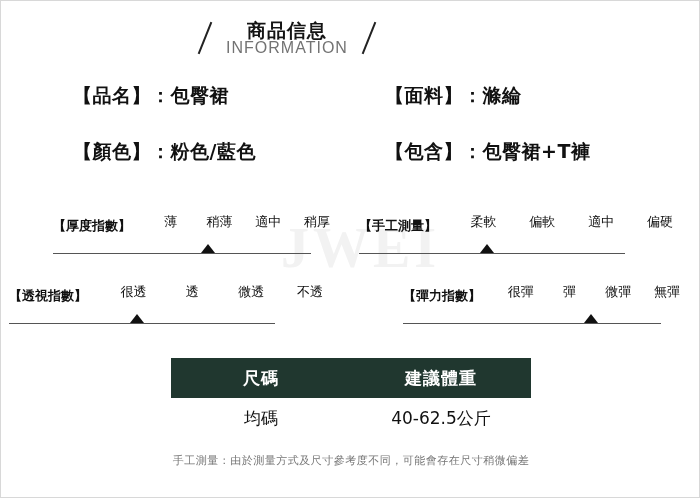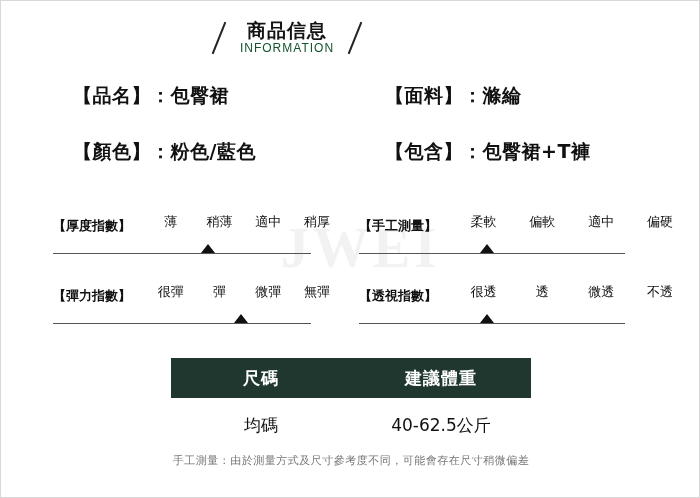--- a/index.html
+++ b/index.html
@@ -54,24 +54,24 @@
     padding: 0 26px;
   }
   .header-title {
     font-size: 19px;
     font-weight: bold;
     line-height: 22px;
     letter-spacing: 1px;
     color: #141414;
   }
   .header-sub {
-    font-size: 12px;
+    font-size: 16px;
     line-height: 14px;
     letter-spacing: 1px;
-    color: #14532d;
+    color: #737373;
     font-family: "Liberation Sans", sans-serif;
   }
   .slash {
     position: absolute;
     top: 2px;
     width: 2px;
     height: 34px;
     background: #222;
     transform: rotate(22deg);
   }
@@ -185,21 +185,22 @@
   .size-head div {
     flex: 1;
     text-align: center;
     font-size: 17px;
     font-weight: bold;
     letter-spacing: 1px;
   }
   .size-body {
     display: flex;
     height: 32px;
-    margin-top: 16px;
+    align-items: center;
+    margin-top: 4px;
   }
   .size-body div {
     flex: 1;
     text-align: center;
     font-size: 17px;
     color: #111;
   }
 
   
   .footer-note {
@@ -276,48 +277,48 @@
             <span class="scale-opt" style="left:84%">偏硬</span>
           </span>
         </div>
         <div class="scale-line indent-2">
           <span class="marker" style="left:48%"></span>
         </div>
       </div>
     </div>
 
     <div class="scale-row" style="margin-top:22px">
+      <div class="scale-block col2">
+        <div class="scale-head">
+          <span class="scale-label">【透視指數】</span>
+          <span class="scale-opts">
+            <span class="scale-opt" style="left:15%">很透</span>
+            <span class="scale-opt" style="left:38%">透</span>
+            <span class="scale-opt" style="left:61%">微透</span>
+            <span class="scale-opt" style="left:84%">不透</span>
+          </span>
+        </div>
+        <div class="scale-line indent-2">
+          <span class="marker" style="left:48%"></span>
+        </div>
+      </div>
       <div class="scale-block col1">
         <div class="scale-head">
           <span class="scale-label">【彈力指數】</span>
           <span class="scale-opts">
             <span class="scale-opt" style="left:15%">很彈</span>
             <span class="scale-opt" style="left:38%">彈</span>
             <span class="scale-opt" style="left:61%">微彈</span>
             <span class="scale-opt" style="left:84%">無彈</span>
           </span>
         </div>
         <div class="scale-line indent-1">
           <span class="marker" style="left:73%"></span>
         </div>
       </div>
-      <div class="scale-block col2">
-        <div class="scale-head">
-          <span class="scale-label">【透視指數】</span>
-          <span class="scale-opts">
-            <span class="scale-opt" style="left:15%">很透</span>
-            <span class="scale-opt" style="left:38%">透</span>
-            <span class="scale-opt" style="left:61%">微透</span>
-            <span class="scale-opt" style="left:84%">不透</span>
-          </span>
-        </div>
-        <div class="scale-line indent-2">
-          <span class="marker" style="left:48%"></span>
-        </div>
-      </div>
     </div>
 
   </div>
 
   <div class="size-table">
     <div class="size-head">
       <div>尺碼</div>
       <div>建議體重</div>
     </div>
     <div class="size-body">

